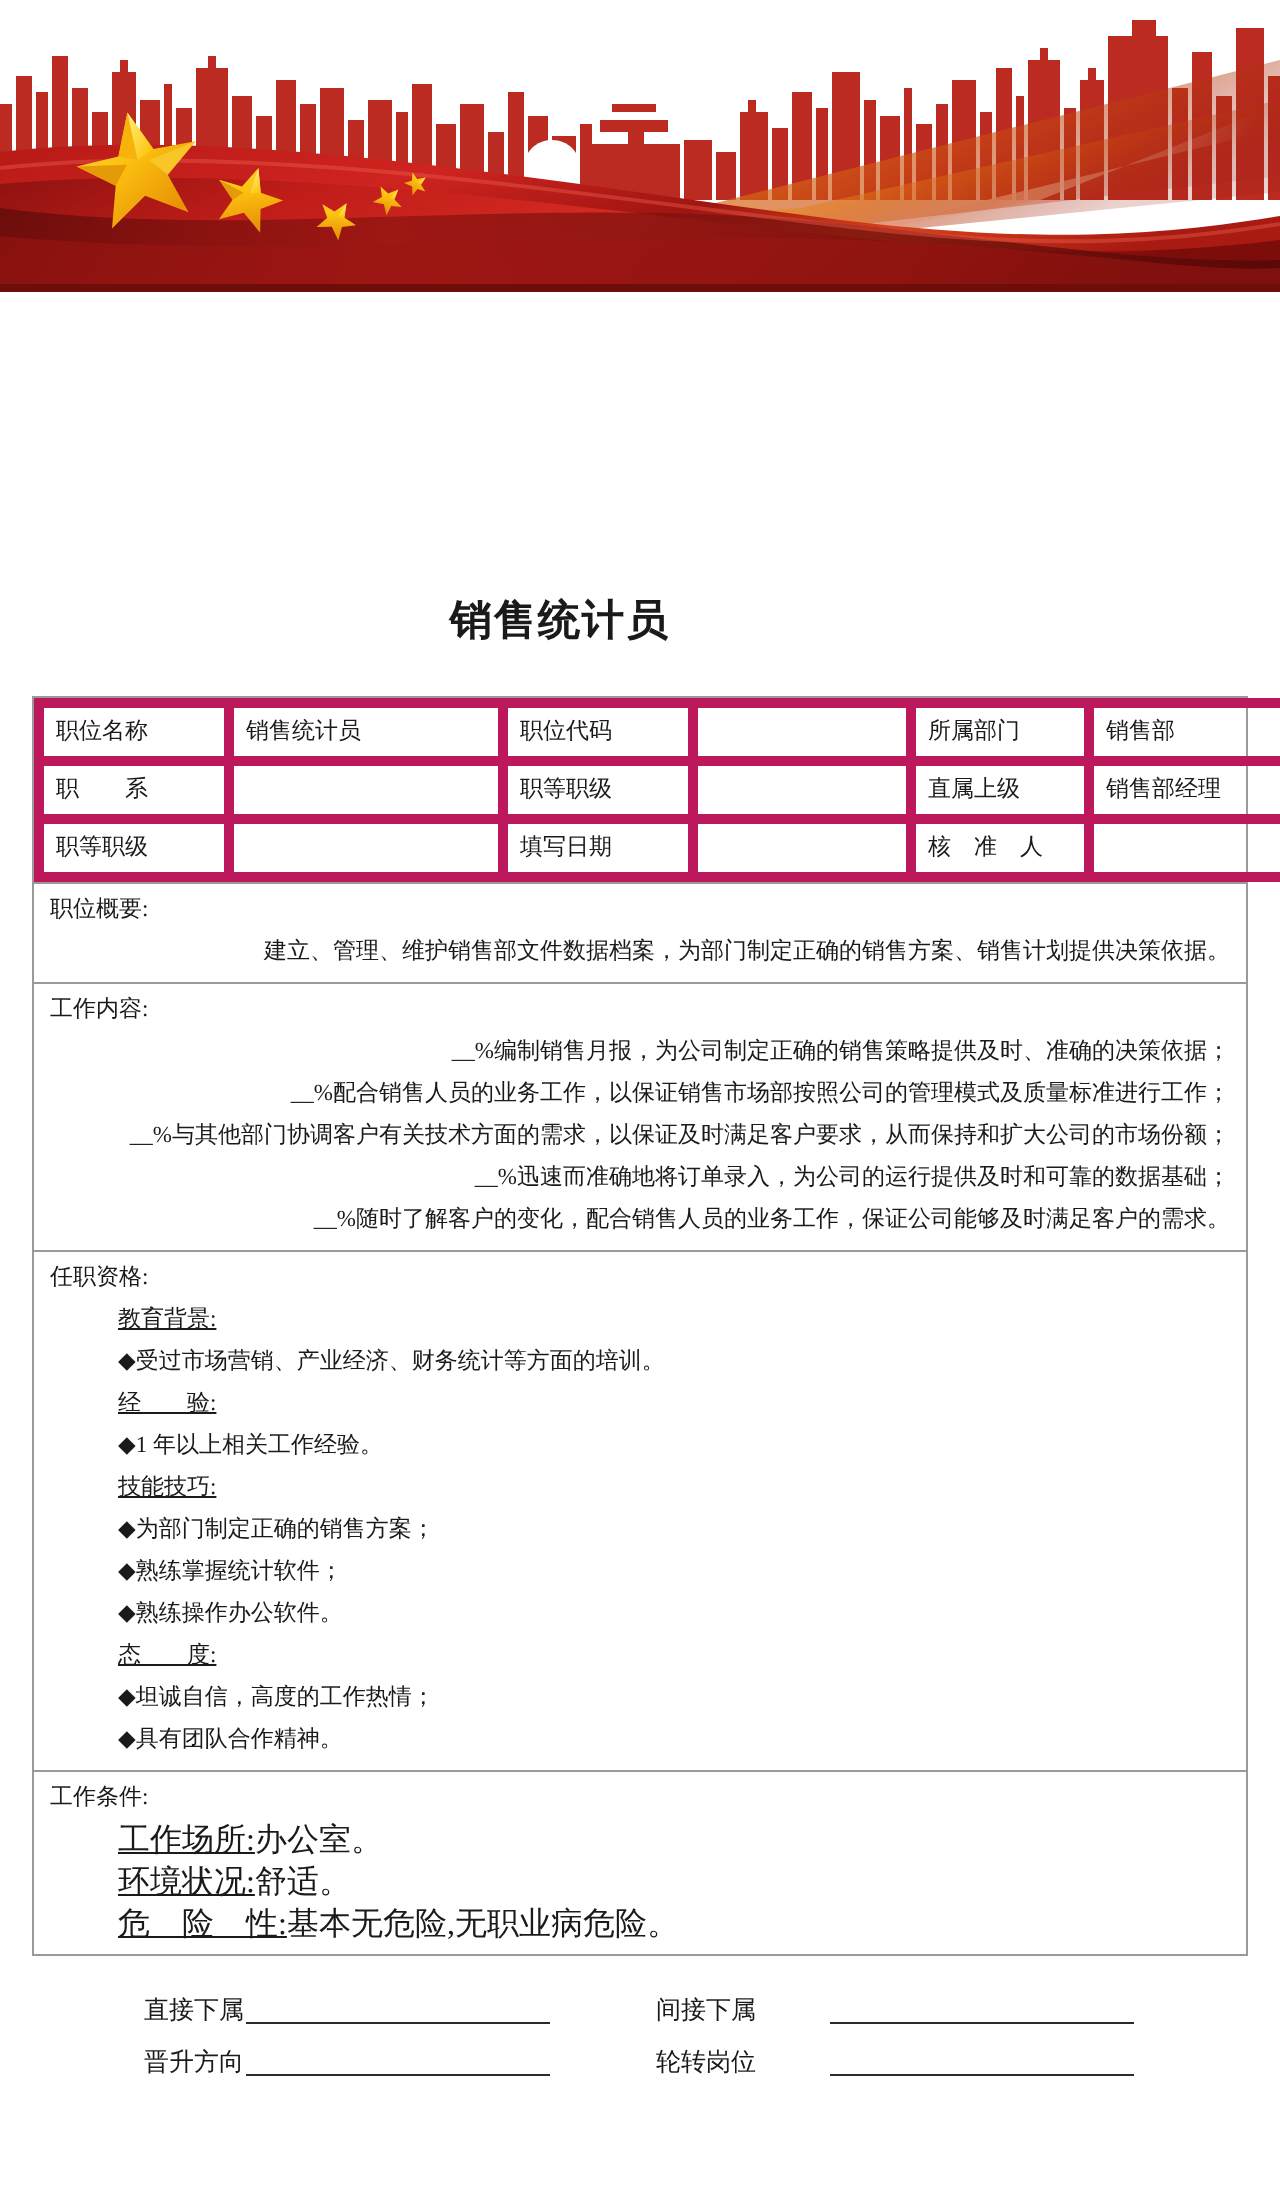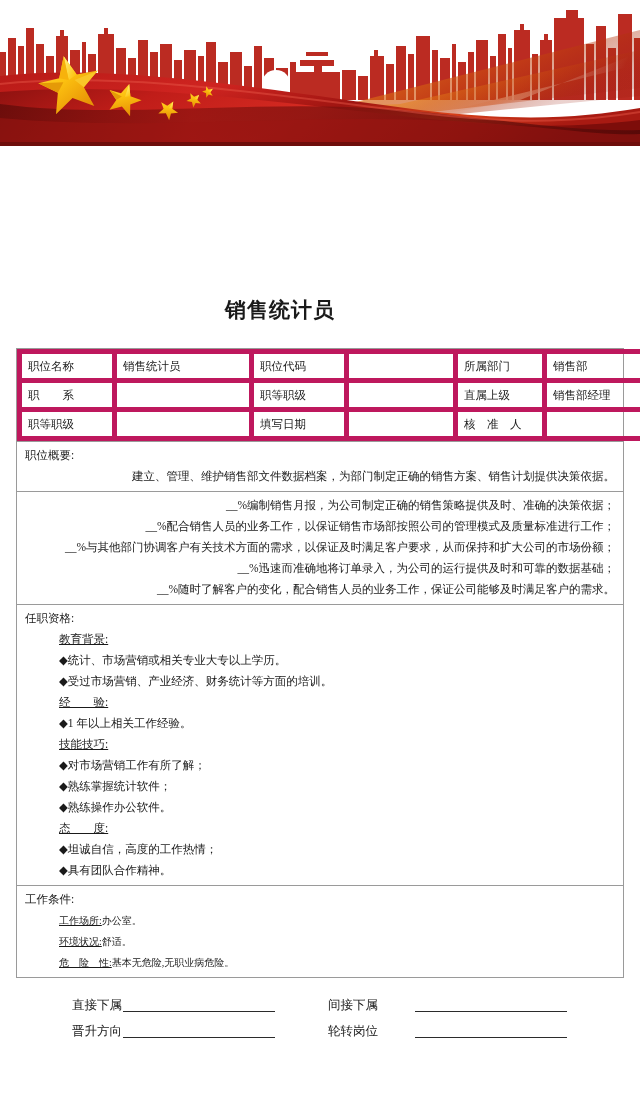--- a/index.html
+++ b/index.html
@@ -100,21 +100,21 @@
   .sub-head span.u {
     text-decoration: underline;
   }
   .bullet-line {
     font-size: 11.5px;
     line-height: 19px;
     padding: 1px 8px 1px 42px;
     white-space: nowrap;
   }
   .cond-line {
-    font-size: 10px;
+    font-size: 16px;
     line-height: 19px;
     padding: 1px 8px 1px 42px;
     white-space: nowrap;
   }
   .cond-line .u { text-decoration: underline; }
 
   .wc-marker {
     font-family: "Liberation Serif", "DejaVu Serif", serif;
     letter-spacing: 0;
   }
@@ -345,20 +345,21 @@
         </tr>
       </tbody>
     </table>
 
     <div class="block">
       <div class="block-head">职位概要:</div>
       <div class="block-line">建立、管理、维护销售部文件数据档案，为部门制定正确的销售方案、销售计划提供决策依据。</div>
     </div>
 
     <div class="block">
+      <div class="block-head">工作内容:</div>
       <div class="block-line">
         <span class="wc-marker">__%</span><span>编制销售月报，为公司制定正确的销售策略提供及时、准确的决策依据；</span>
       </div>
       <div class="block-line">
         <span class="wc-marker">__%</span><span>配合销售人员的业务工作，以保证销售市场部按照公司的管理模式及质量标准进行工作；</span>
       </div>
       <div class="block-line">
         <span class="wc-marker">__%</span><span>与其他部门协调客户有关技术方面的需求，以保证及时满足客户要求，从而保持和扩大公司的市场份额；</span>
       </div>
       <div class="block-line">
@@ -368,40 +369,37 @@
         <span class="wc-marker">__%</span><span>随时了解客户的变化，配合销售人员的业务工作，保证公司能够及时满足客户的需求。</span>
       </div>
     </div>
 
     <div class="block">
       <div class="block-head">任职资格:</div>
 
       <div class="sub-head">
         <span class="u">教育背景:</span>
       </div>
-      <div class="bullet-line">
-        <span>◆</span><span>统计、市场营销或相关专业大专以上学历。</span>
-      </div>
 
       <div class="bullet-line">
         <span>◆</span><span>受过市场营销、产业经济、财务统计等方面的培训。</span>
       </div>
 
       <div class="sub-head">
         <span class="u">经　　验:</span>
       </div>
       <div class="bullet-line">
         <span>◆</span><span>1 年以上相关工作经验。</span>
       </div>
 
       <div class="sub-head">
         <span class="u">技能技巧:</span>
       </div>
       <div class="bullet-line">
-        <span>◆</span><span>对市场营销工作有所了解；</span>
+        <span>◆</span><span>为部门制定正确的销售方案；</span>
       </div>
       <div class="bullet-line">
         <span>◆</span><span>熟练掌握统计软件；</span>
       </div>
       <div class="bullet-line">
         <span>◆</span><span>熟练操作办公软件。</span>
       </div>
 
       <div class="sub-head">
         <span class="u">态　　度:</span>

